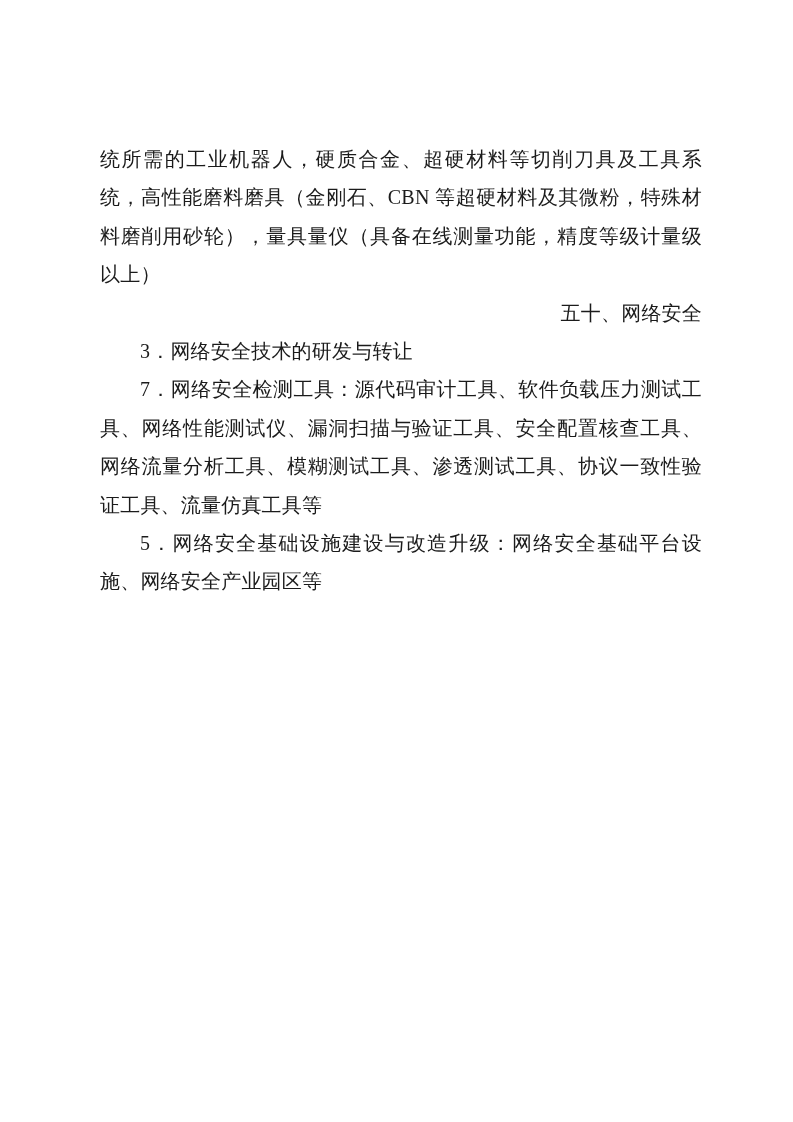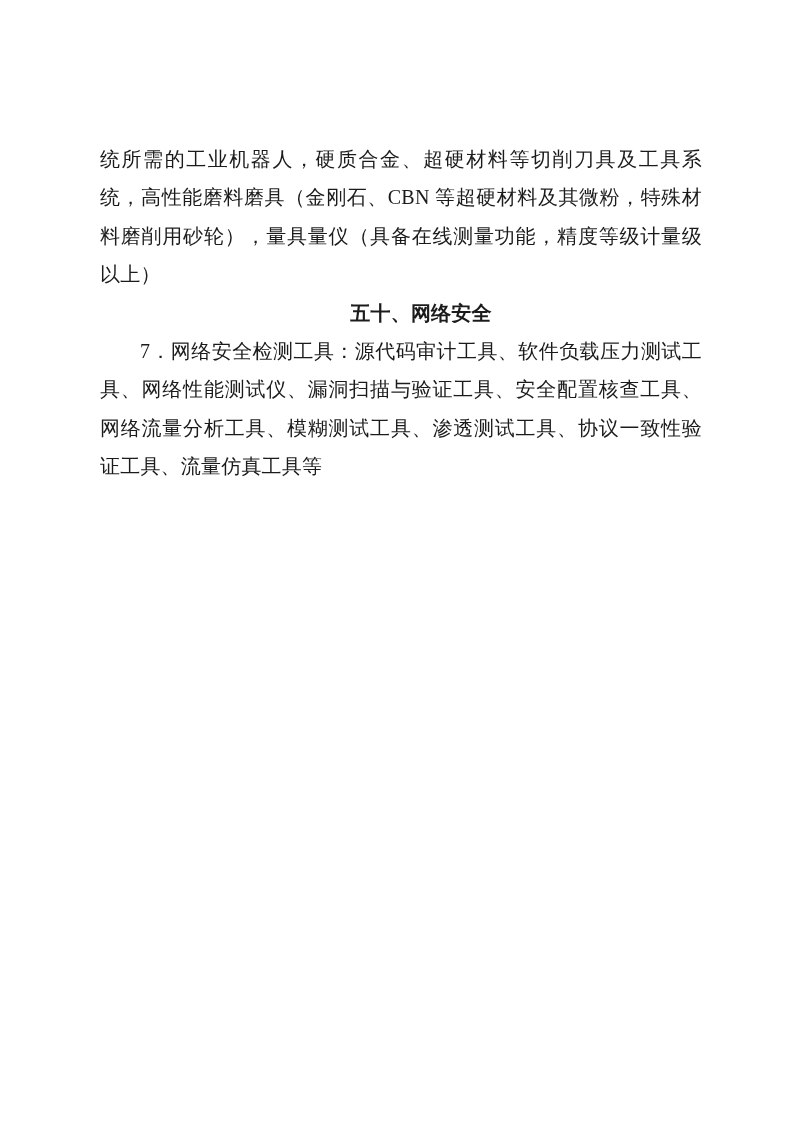--- a/index.html
+++ b/index.html
@@ -30,38 +30,40 @@
     text-align: justify;
     text-justify: inter-character;
     letter-spacing: 0.2px;
     word-break: break-all;
   }
   .para.indent {
     text-indent: 2em;
   }
   .para.heading {
     font-family: "Liberation Sans", "DejaVu Sans", sans-serif;
-    font-weight: bold;
+    font-weight: normal;
     text-indent: 2em;
-    text-align: center;
+    text-align: right;
   }
   .page-number {
     position: absolute;
     top: 999px;
     left: 0;
     width: 100%;
     text-align: center;
     font-size: 16px;
     line-height: 20px;
     color: #4d7c0f;
   }
 </style>
 </head>
 <body>
 
 <div class="page">
   <div class="content">
       <p class="para">统所需的工业机器人，硬质合金、超硬材料等切削刀具及工具系统，高性能磨料磨具（金刚石、CBN 等超硬材料及其微粉，特殊材料磨削用砂轮），量具量仪（具备在线测量功能，精度等级计量级以上）</p>
       <p class="para heading">五十、网络安全</p>
+      <p class="para indent">3．网络安全技术的研发与转让</p>
       <p class="para indent">7．网络安全检测工具：源代码审计工具、软件负载压力测试工具、网络性能测试仪、漏洞扫描与验证工具、安全配置核查工具、网络流量分析工具、模糊测试工具、渗透测试工具、协议一致性验证工具、流量仿真工具等</p>
+      <p class="para indent">5．网络安全基础设施建设与改造升级：网络安全基础平台设施、网络安全产业园区等</p>
     </div>
   <div class="page-number">83</div>
 </div>
 
 </body></html>

